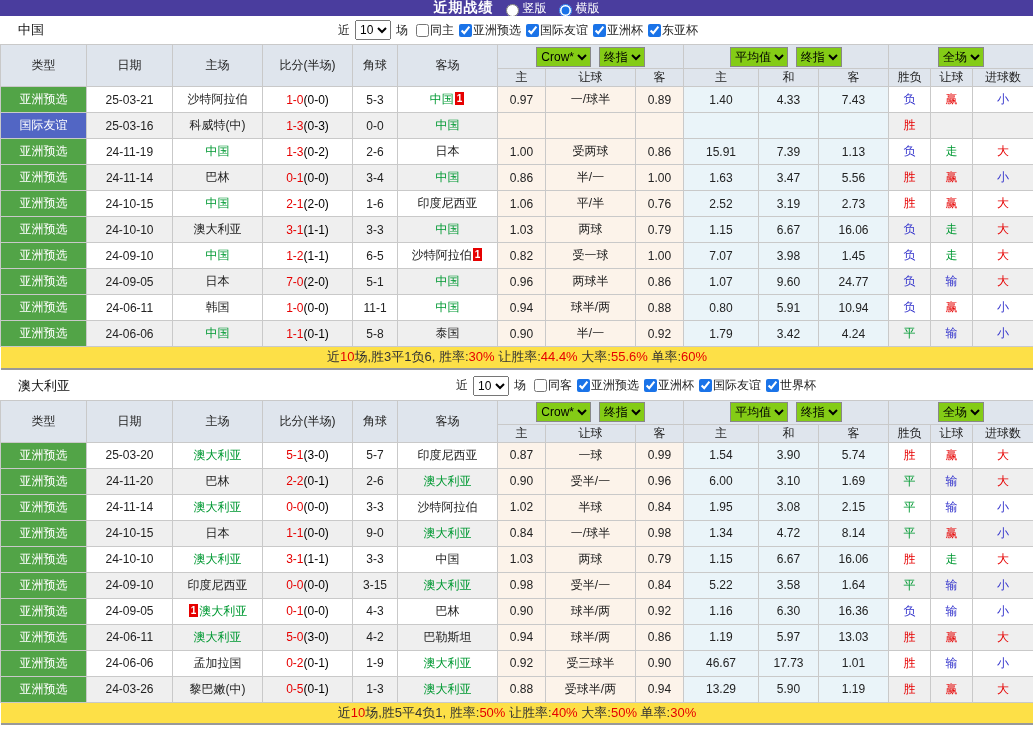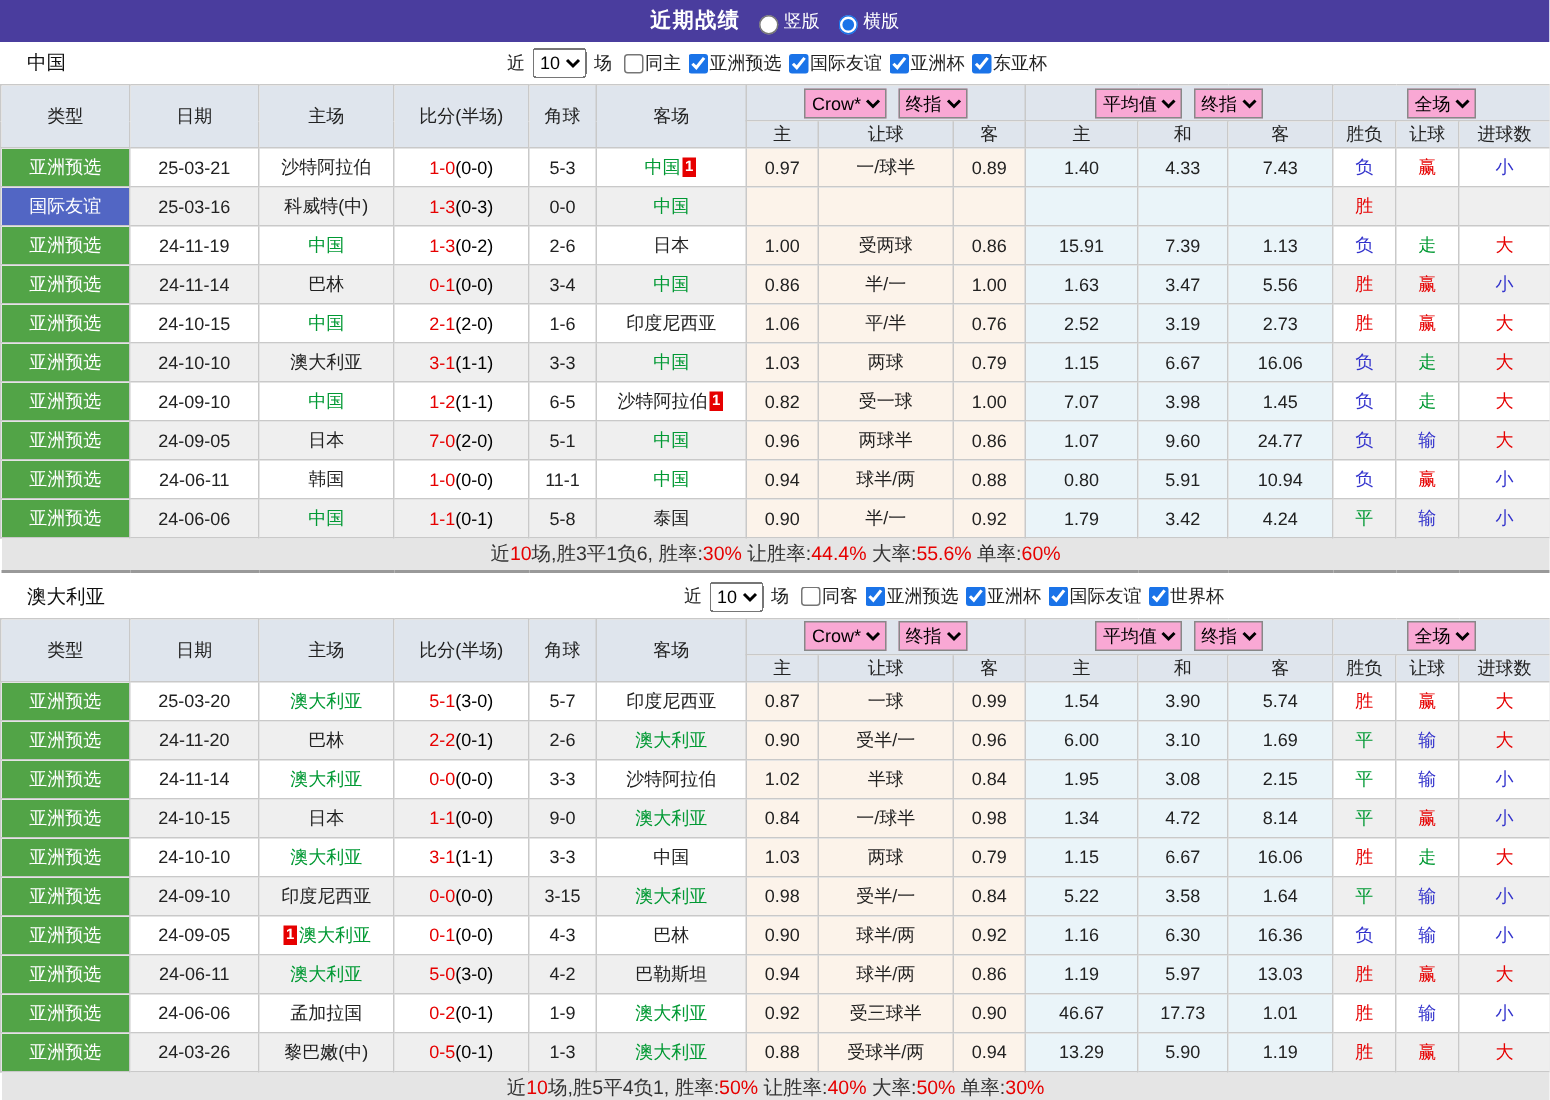--- a/index.html
+++ b/index.html
@@ -2,52 +2,52 @@
 <html style="--purple: #4a3d9e; --tgreen: #52a447; --tblue: #5266c4; --focus: #009933; --red: #e60000; --green: #009933; --blue: #3333cc; --od1: #fcf3ea; --od2: #eaf4f9; --header-bg: #dfe5ed; --rowalt: #efefef; --accent: #1a73e8;"><head>
 <meta charset="utf-8">
 <style>
   :root{
     --purple:#4a3d9e; --tgreen:#52a447; --tblue:#5266c4; --focus:#009933;
     --red:#e60000; --green:#009933; --blue:#3333cc;
     --od1:#fcf3ea; --od2:#eaf4f9; --header-bg:#dfe5ed; --rowalt:#efefef; --accent:#1a73e8;
   }
   *{box-sizing:border-box}
   body{margin:0;width:1033px;background:#fff;font-family:"Liberation Sans","DejaVu Sans",sans-serif;color:#222}
-  .topbar{height:28px;background:var(--purple);display:flex;align-items:center;justify-content:center;gap:12px;color:#fff}
+  .topbar{height:16px;background:var(--purple);display:flex;align-items:center;justify-content:center;gap:12px;color:#fff}
   .topbar .title{font-weight:bold;font-size:14px;letter-spacing:1px}
   .radio{display:inline-flex;align-items:flex-end;gap:4px;font-size:12px;cursor:pointer}
   .radio input{width:13px;height:13px;accent-color:var(--accent);margin:0}
   .block{margin-bottom:2px}
   .filter-row{height:28px;display:flex;align-items:center;position:relative;background:#fff}
   .team-name{position:absolute;left:18px;font-size:13px;color:#111}
   .filter-controls{margin:0 auto;display:flex;align-items:center;font-size:12px}
   .fc1{transform:translateX(118px)}
   .flabel{margin:0 3px}
   .count-select{font-size:12px;height:20px;margin:0 2px}
   .cbs{display:inline-flex;align-items:center}
   .cbs label{display:inline-flex;align-items:center;margin-left:5px;cursor:pointer}
   .cbs input{width:13px;height:13px;accent-color:var(--accent);margin:0 1px 0 0}
   table.grid{width:1033px;border-collapse:collapse;table-layout:fixed;font-size:12px;border-bottom:2px solid #999}
   th,td{border:1px solid #c9c9c9;text-align:center;padding:0;overflow:hidden;white-space:nowrap}
   thead th{background:var(--header-bg);font-weight:normal;color:#222}
   tr.h1 th{height:24px}
   tr.h2 th{height:16px}
-  thead select{font-size:12px;height:20px;background:#f9a8d4;margin:0 2px;border:1px solid #888}
+  thead select{font-size:12px;height:20px;background:#84cc16;margin:0 2px;border:1px solid #888}
   tbody td{height:26px;background:#fff}
   tbody tr:nth-child(even) td{background:var(--rowalt)}
   tbody td.od1{background:var(--od1) !important}
   tbody td.od2{background:var(--od2) !important}
   tbody td.type{color:#fff}
   tbody td.tgreen{background:var(--tgreen) !important}
   tbody td.tblue{background:var(--tblue) !important}
   .team.focus{color:var(--focus)}
   .ft{color:var(--red)}
   .ht{color:#000000}
   .badge{display:inline-block;background:var(--red);color:#fff;font-size:10px;line-height:13px;padding:0 2px;margin:0 1px;font-weight:bold;vertical-align:1px}
-  td.summary{height:22px;font-size:13px;color:#333;background:#e5e5e5;border-left:none;border-right:none}
+  td.summary{height:22px;font-size:13px;color:#333;background:#fde047;border-left:none;border-right:none}
   .sred{color:var(--red)}
   .res-red{color:var(--red)}
   .res-green{color:var(--green)}
   .res-blue{color:var(--blue)}
 </style>
 </head>
 <body>
 
 <header class="topbar">
   <span class="title">近期战绩</span>

